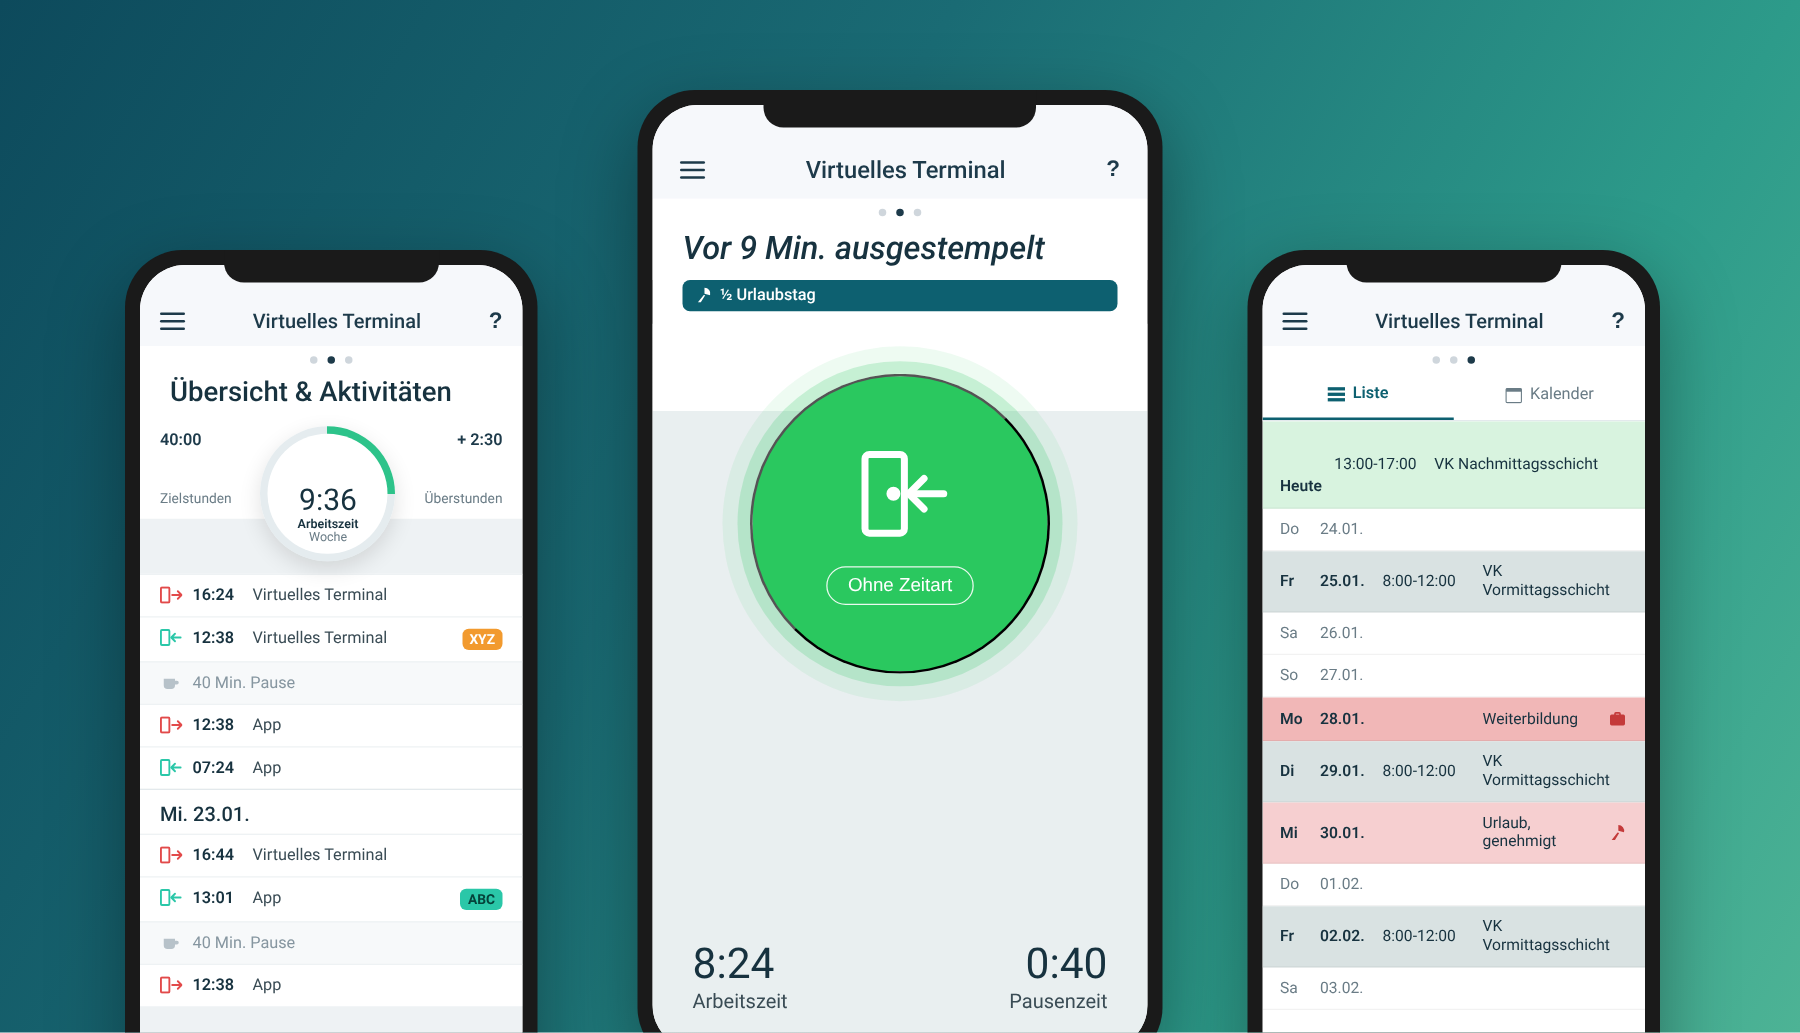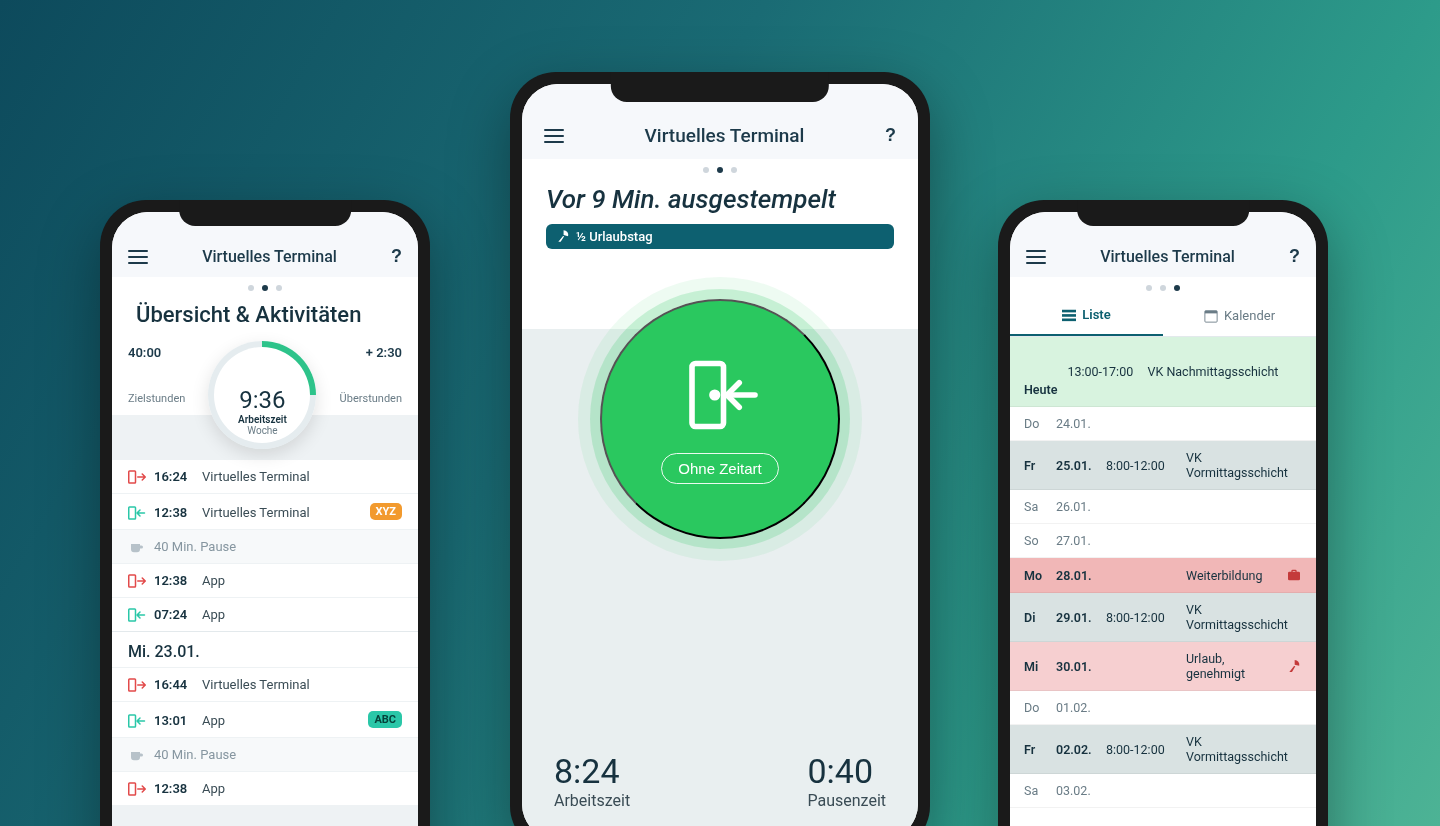--- a/index.html
+++ b/index.html
@@ -88,21 +88,21 @@
   }
   .ring-inner { position:relative; z-index:1; text-align:center;margin-top:32px; }
   .ring-inner .big { font-size:24px; font-weight:400; color:#17323f; }
   .ring-inner .mid { font-size:10px; font-weight:600; color:#17323f; }
   .ring-inner .sml { font-size:10px; color:#6a7c86; }
 
   .entries { flex:1; overflow:hidden; background:#eef2f4; padding-top:44px; }
   .day-header { font-size:16px; color:#17323f; padding:10px 16px 6px; font-weight:500; background:#fff; border-top:1px solid #e3e9ec; }
   .entries .day-header:first-child { border-top:none; padding-top:14px; }
   .entry {
-    display:flex; align-items:flex-end; gap:8px;
+    display:flex; align-items:flex-start; gap:8px;
     padding:9px 16px; background:#fff;
     font-size:13px; color:#3a4c55;
     border-top:1px solid #eef2f4;
   }
   .entry .time { font-weight:600; color:#17323f; min-width:40px; }
   .entry .label { flex:1; }
   .entry.pause { color:#8696a0; background:#f7f9fa; }
   .badge {
     font-size:11px; font-weight:700; padding:2px 6px; border-radius:5px; color:#fff;
   }
@@ -132,21 +132,21 @@
     margin-top:30px;
   }
   .big-btn svg { width:84px; height:84px; }
   .pill {
     border:1.5px solid rgba(255,255,255,.9); border-radius:20px;
     padding:6px 16px; font-size:15px;
   }
   .time-row { display:flex; justify-content:space-between; width:100%; padding:0 32px; }
   .time-block .num { font-size:34px; color:#17323f; font-weight:400; }
   .time-block .cap { font-size:16px; color:#3a4c55; }
-  .time-block.r { text-align:left; }
+  .time-block.r { text-align:right; }
 
   
   .tabs { display:flex; border-bottom:1px solid #e3e9ec; background:#fff; }
   .tab { flex:1; text-align:center; font-size:13px; padding:12px 0; color:#6a7c86; display:flex; align-items:center; justify-content:center; gap:6px; }
   .tab.active { color:#0d6070; font-weight:600; border-bottom:2px solid #0d6070; }
   .tab svg { width:14px; height:14px; }
 
   .sched { flex:1; overflow:hidden; }
   .row {
     display:flex; align-items:center; gap:10px;

